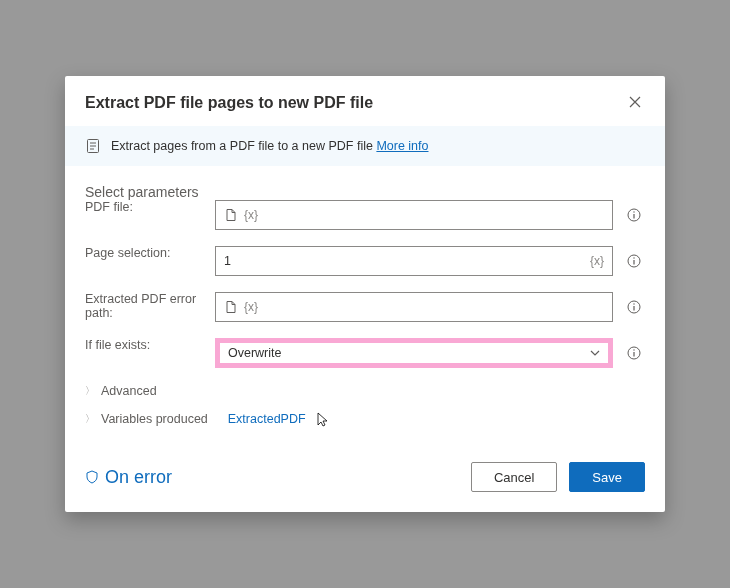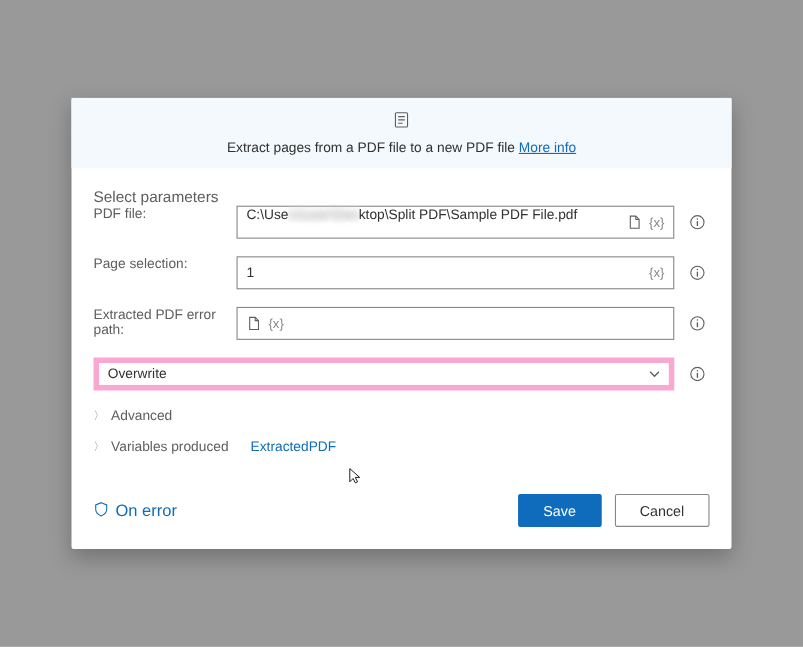--- a/index.html
+++ b/index.html
@@ -42,21 +42,20 @@
       line-height: 1;
     }
     .info-bar {
       background: #f3f9fd;
       padding: 12px 20px;
       display: flex;
       align-items: center;
       gap: 10px;
       font-size: 12.5px;
       color: #323130;
-      flex-direction: column;
     }
     .info-icon {
       width: 16px;
       height: 16px;
       flex-shrink: 0;
       display: inline-flex;
       align-items: center;
       justify-content: center;
     }
     .more-info {
@@ -157,24 +156,24 @@
       text-align: center;
     }
     .footer {
       display: flex;
       align-items: center;
       padding: 14px 20px 20px 20px;
       gap: 12px;
     }
     .on-error {
       display: flex;
-      align-items: flex-start;
+      align-items: center;
       gap: 6px;
       color: #0f6cbd;
-      font-size: 15px;
+      font-size: 18px;
       cursor: pointer;
     }
     .spacer { flex: 1; }
     .btn {
       height: 30px;
       padding: 0 22px;
       font-size: 13px;
       border-radius: 2px;
       cursor: pointer;
       font-family: inherit;
@@ -199,41 +198,48 @@
       color: transparent;
       text-shadow: 0 0 6px rgba(0,0,0,0.35);
       background: #fafafa;
     }
   </style>
 </head>
 <body>
 
 <div class="dialog">
 
+  <div class="dialog-header">
+    <div class="dialog-title">Extract PDF file pages to new PDF file</div>
+    <button class="close-btn">
+      <svg width="12" height="12" viewBox="0 0 12 12">
+          <path d="M1 1 L11 11 M11 1 L1 11" stroke="#605e5c" stroke-width="1.2" fill="none"></path>
+        </svg>
+    </button>
+  </div>
 
   <div class="info-bar">
     <span class="info-icon">
       <svg width="16" height="16" viewBox="0 0 16 16">
           <rect x="2.5" y="1.5" width="11" height="13" rx="1" fill="none" stroke="#605e5c" stroke-width="1"></rect>
           <path d="M5 5h6M5 8h6M5 11h4" stroke="#605e5c" stroke-width="1"></path>
         </svg>
     </span>
     <span>
       <span>Extract pages from a PDF file to a new PDF file</span>
       <a class="more-info">More info</a>
     </span>
   </div>
 
   <div class="body">
     <div class="section-title">Select parameters</div>
 
     <div class="row">
       <div class="label">PDF file:</div>
       <div class="input-wrap">
-        <div class="text-value"><span>C:\Use</span><span class="path-blur">rs\user\Des</span><span>ktop\Split PDF\Sample PDF File.pdf</span></div>
         <div class="in-icons">
           <span class="file-icon">
             <svg width="14" height="14" viewBox="0 0 14 14">
                 <path d="M3 1.5h5l3 3v8H3z" fill="none" stroke="#605e5c" stroke-width="1"></path>
                 <path d="M8 1.5v3h3" fill="none" stroke="#605e5c" stroke-width="1"></path>
               </svg>
           </span>
           <span class="var-token">{x}</span>
         </div>
       </div>
@@ -279,20 +285,21 @@
       <div class="info-btn">
         <svg width="14" height="14" viewBox="0 0 14 14">
             <circle cx="7" cy="7" r="6" fill="none" stroke="#605e5c" stroke-width="1"></circle>
             <circle cx="7" cy="4" r="0.7" fill="#605e5c"></circle>
             <rect x="6.4" y="6" width="1.2" height="4.5" fill="#605e5c"></rect>
           </svg>
       </div>
     </div>
 
     <div class="row">
+      <div class="label">If file exists:</div>
       <div class="input-wrap select select-wrap">
         <div class="text-value">Overwrite</div>
         <span class="chevron-down">
           <svg width="10" height="10" viewBox="0 0 10 10">
               <path d="M1 3 L5 7 L9 3" fill="none" stroke="#605e5c" stroke-width="1.2"></path>
             </svg>
         </span>
       </div>
       <div class="info-btn">
         <svg width="14" height="14" viewBox="0 0 14 14">
@@ -317,21 +324,21 @@
   </div>
 
   <div class="footer">
     <div class="on-error">
       <svg width="14" height="14" viewBox="0 0 14 14">
           <path d="M7 1 L12 3 v4 c0 3 -2.5 5 -5 6 c-2.5 -1 -5 -3 -5 -6 V3 z" fill="none" stroke="#0f6cbd" stroke-width="1"></path>
         </svg>
       <span>On error</span>
     </div>
     <div class="spacer"></div>
+    <button class="btn btn-secondary">Cancel</button>
     <button class="btn btn-primary">Save</button>
-    <button class="btn btn-secondary">Cancel</button>
   </div>
 
   <svg class="cursor" width="18" height="18" viewBox="0 0 18 18">
       <path d="M3 2 L3 14 L6 11 L8 15 L10 14 L8 10 L12 10 z" fill="#fff" stroke="#000" stroke-width="0.8"></path>
     </svg>
 
 </div>
 
 </body></html>

